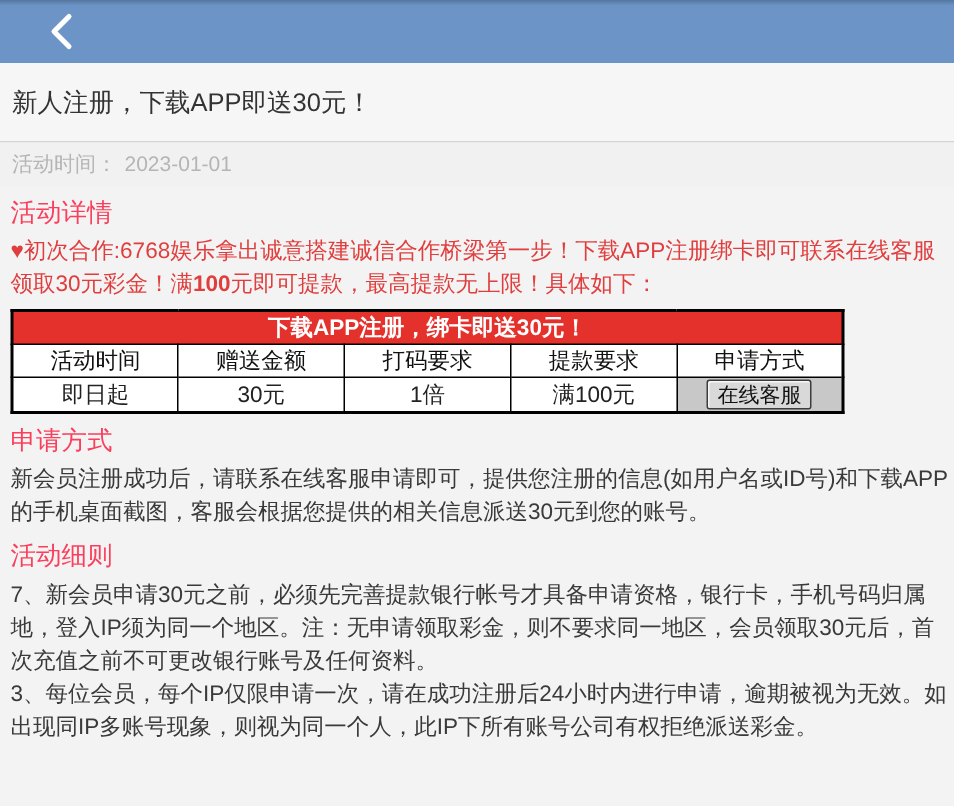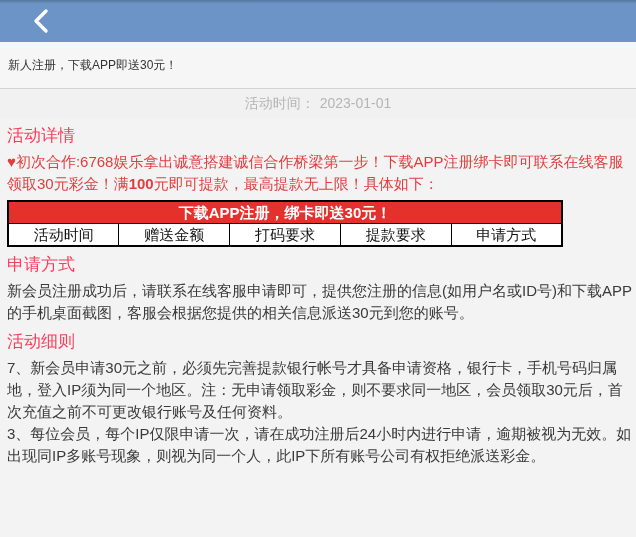--- a/index.html
+++ b/index.html
@@ -31,32 +31,31 @@
     cursor: pointer;
     display: flex;
     align-items: center;
     justify-content: center;
   }
 
   
   .summary {
     background: #f6f6f6;
     padding: 15px 8px 14px 8px;
-    font-size: 12px;
+    font-size: 17px;
     color: #333333;
     border-bottom: 1px solid #d4d4d4;
   }
 
   
   .metabar {
     padding: 6px 8px 5px 8px;
     font-size: 14px;
     color: #b5b5b5;
     background: #f1f1f1;
-    text-align: center;
   }
   .metabar .value { margin-left: 5px; }
 
   
   .content { padding: 0 4px 0 7px; }
   .sec-heading {
     color: #fb3e5c;
     font-size: 17px;
     font-weight: 400;
     margin: 6px 0 3px 0;
@@ -138,20 +137,29 @@
       <tr>
         <th class="banner" colspan="5">下载APP注册，绑卡即送30元！</th>
       </tr>
       <tr class="head">
         <th>活动时间</th>
         <th>赠送金额</th>
         <th>打码要求</th>
         <th>提款要求</th>
         <th>申请方式</th>
       </tr>
+      <tr class="vals">
+        <td>即日起</td>
+        <td>30元</td>
+        <td>1倍</td>
+        <td>满100元</td>
+        <td class="btn-cell">
+          <button class="cs-btn">在线客服</button>
+        </td>
+      </tr>
     </tbody>
   </table>
 
   <div class="sec-heading">申请方式</div>
   <p class="para">新会员注册成功后，请联系在线客服申请即可，提供您注册的信息(如用户名或ID号)和下载APP的手机桌面截图，客服会根据您提供的相关信息派送30元到您的账号。</p>
 
   <div class="sec-heading">活动细则</div>
   <div class="rules-block">
     <p class="para">7、新会员申请30元之前，必须先完善提款银行帐号才具备申请资格，银行卡，手机号码归属地，登入IP须为同一个地区。注：无申请领取彩金，则不要求同一地区，会员领取30元后，首次充值之前不可更改银行账号及任何资料。</p>
     <p class="para">3、每位会员，每个IP仅限申请一次，请在成功注册后24小时内进行申请，逾期被视为无效。如出现同IP多账号现象，则视为同一个人，此IP下所有账号公司有权拒绝派送彩金。</p>

